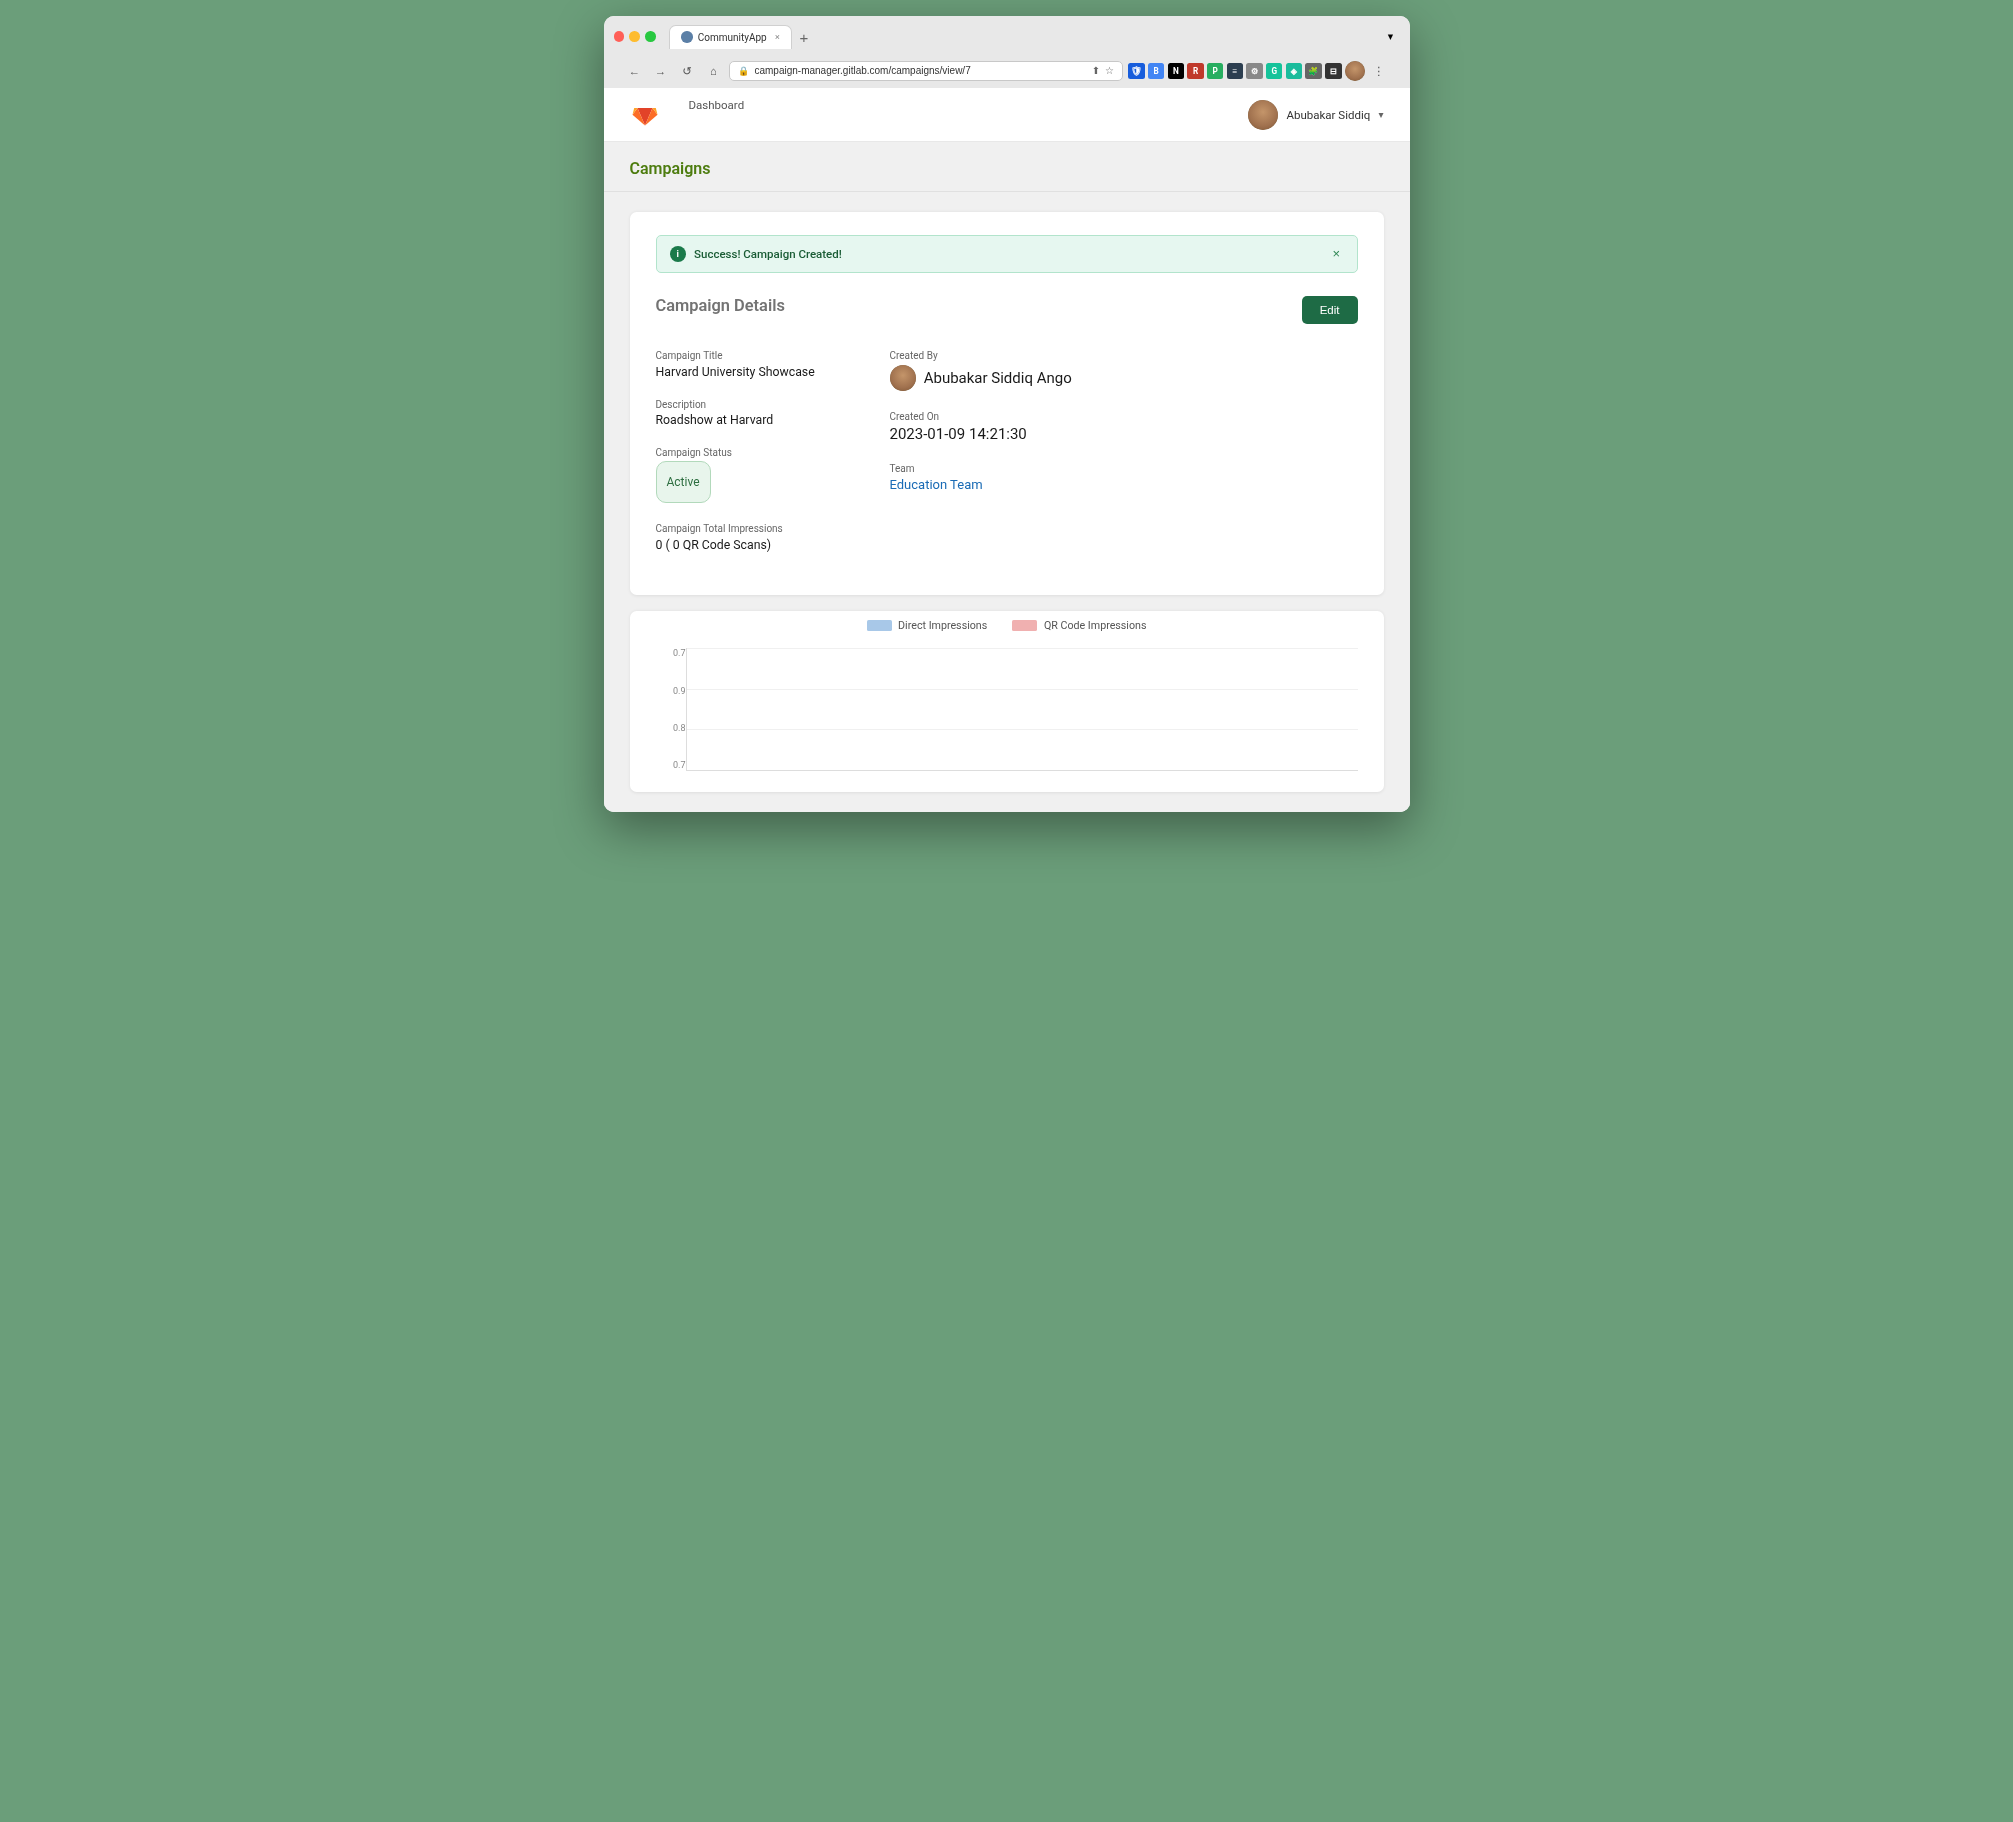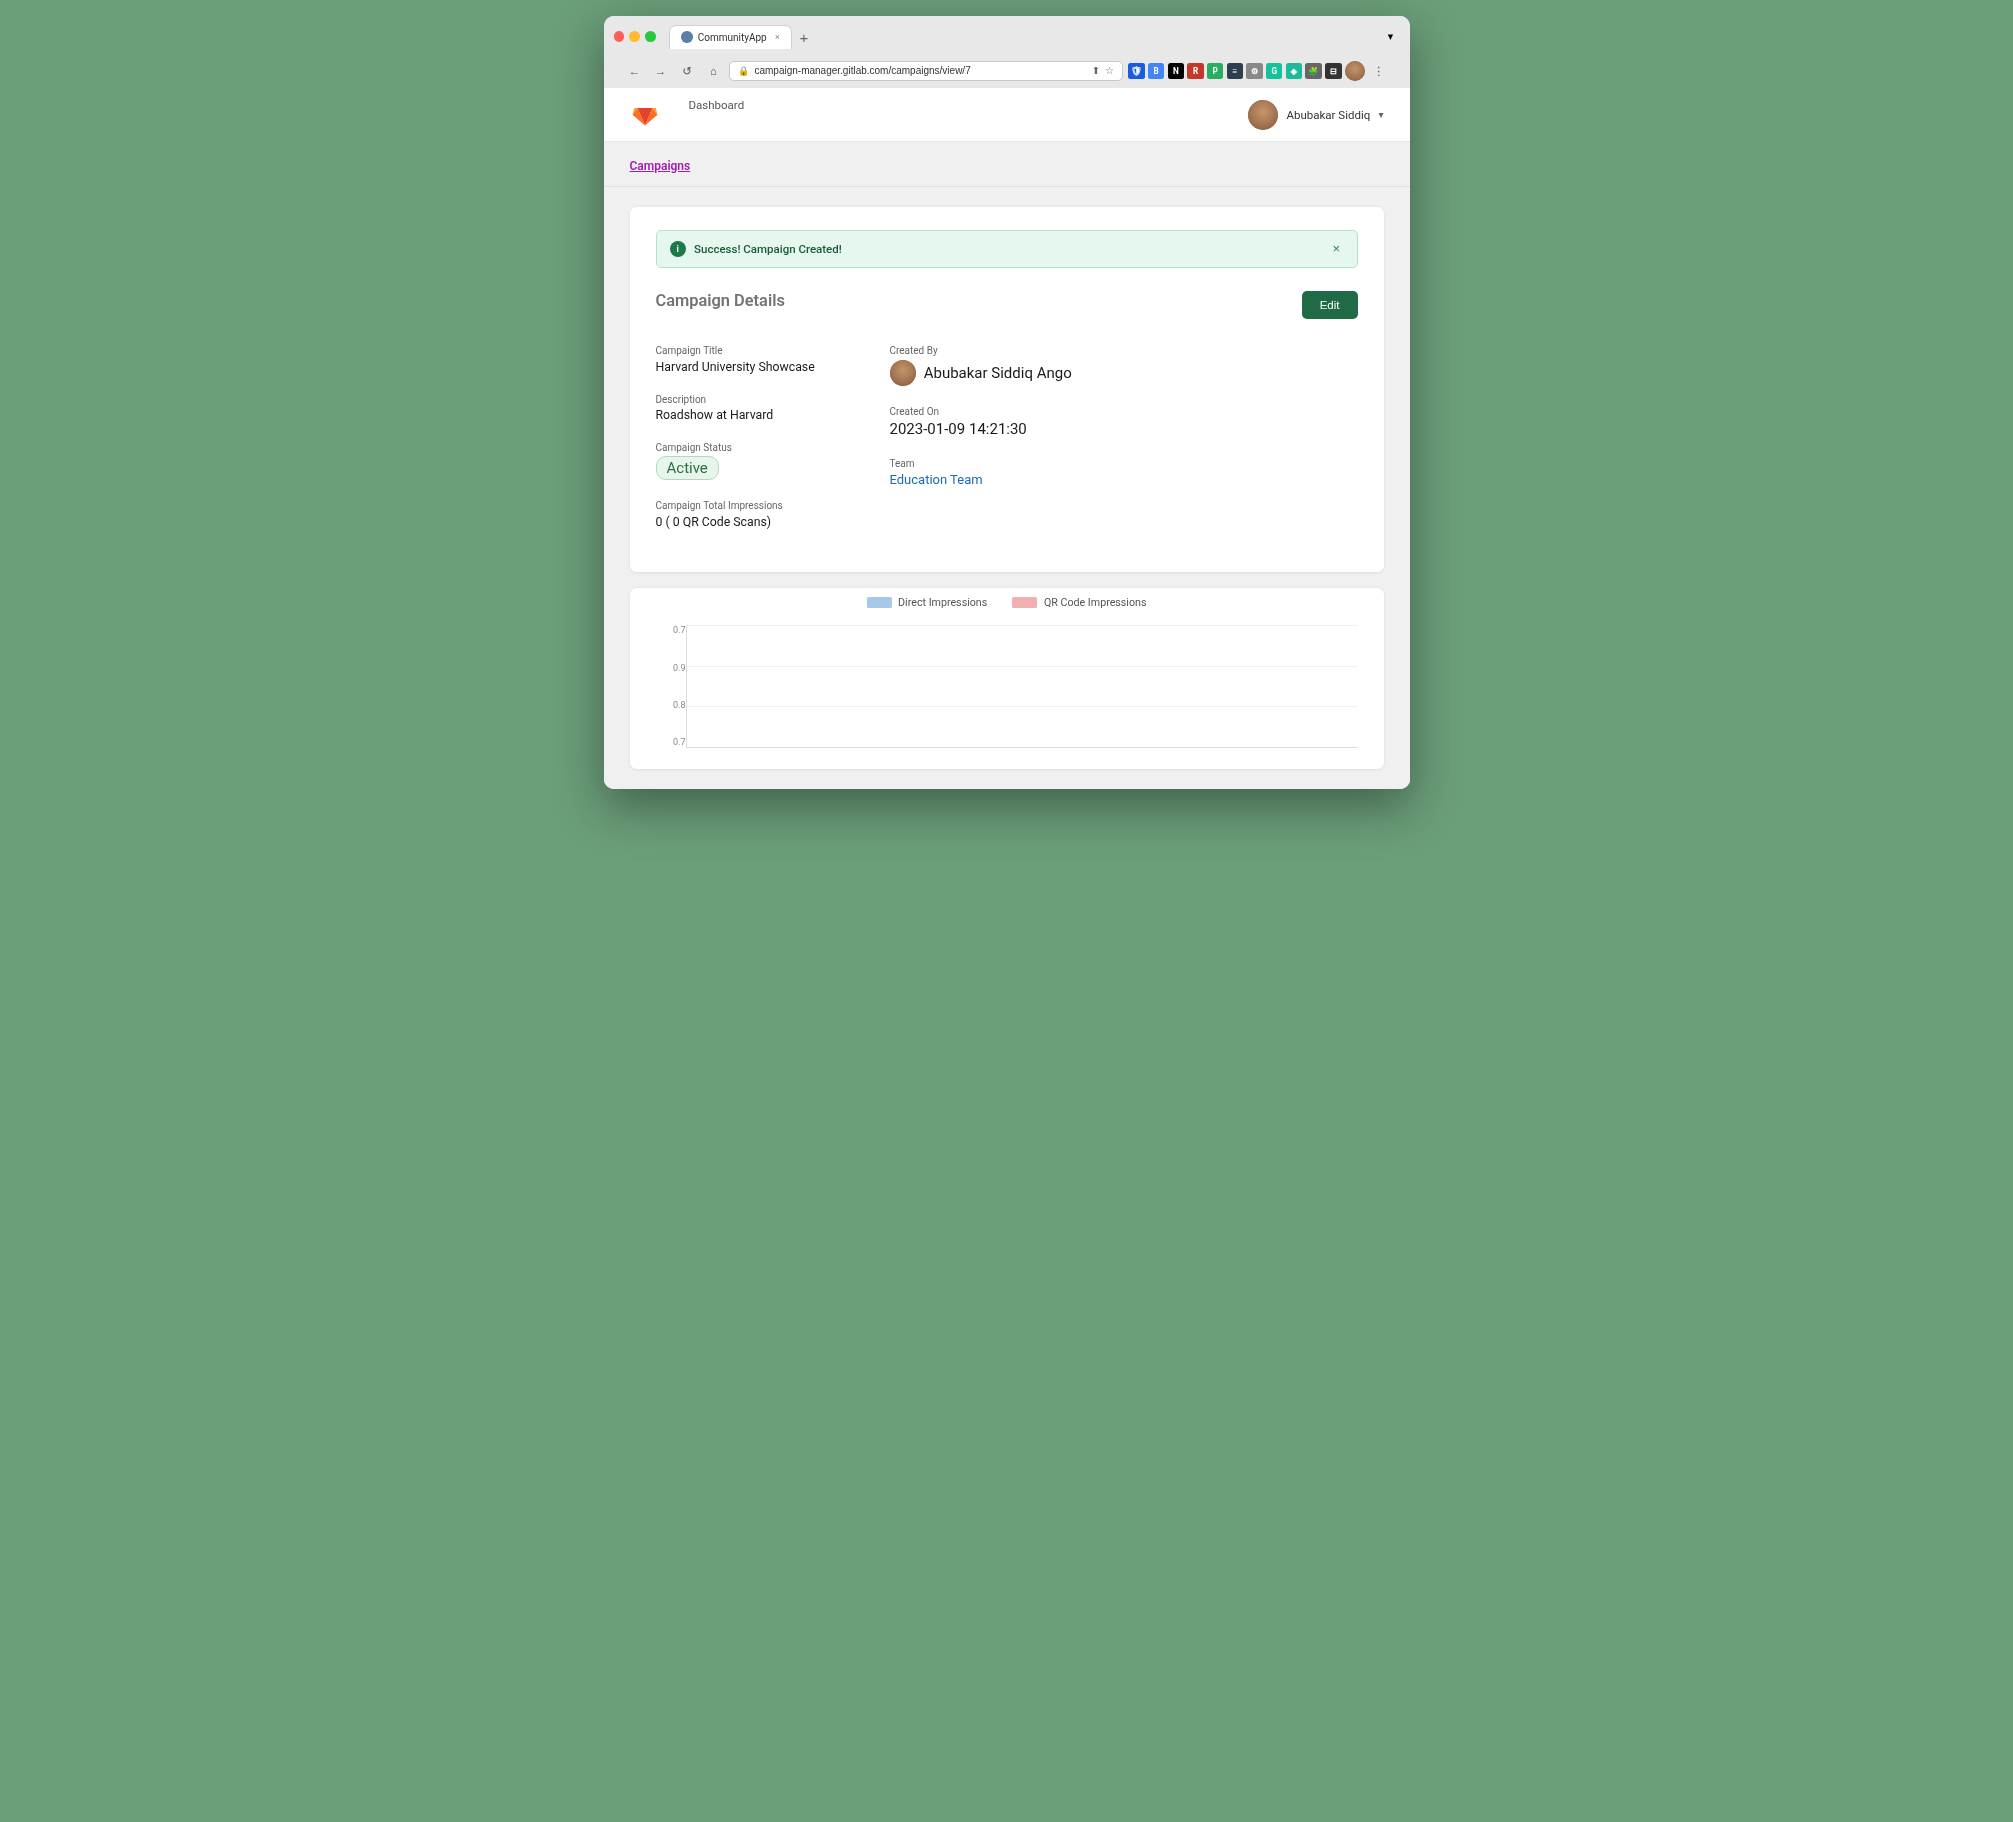--- a/index.html
+++ b/index.html
@@ -238,24 +238,23 @@
     }
 
     
     .page-title-area {
       padding: 16.4px 26px 13px;
       background: #f0f0f0;
       border-bottom: 0.8px solid #e0e0e0;
     }
 
     .page-title {
-      font-size: 12px;
+      font-size: 16px;
       font-weight: 600;
-      color: #a21caf;
-      text-decoration: underline;
+      color: #4d7c0f;
     }
 
     
     .main-content {
       padding: 20px 26px;
       background: #f0f0f0;
     }
 
     
     .card {
@@ -367,25 +366,25 @@
 
     .detail-value-large {
       font-size: 12.3px;
       color: #1a1a1a;
       font-weight: 400;
     }
 
     .status-badge {
       display: inline-flex;
       align-items: center;
-      padding: 2px 10px;
+      padding: 13px 10px;
       background: #e8f5ec;
       border: 0.8px solid #b2d9bb;
       border-radius: 10px;
-      font-size: 15px;
+      font-size: 12px;
       color: #2d6e40;
       font-weight: 400;
     }
 
     .team-link {
       color: #1a6bb5;
       text-decoration: none;
       font-size: 13px;
       cursor: pointer;
     }

